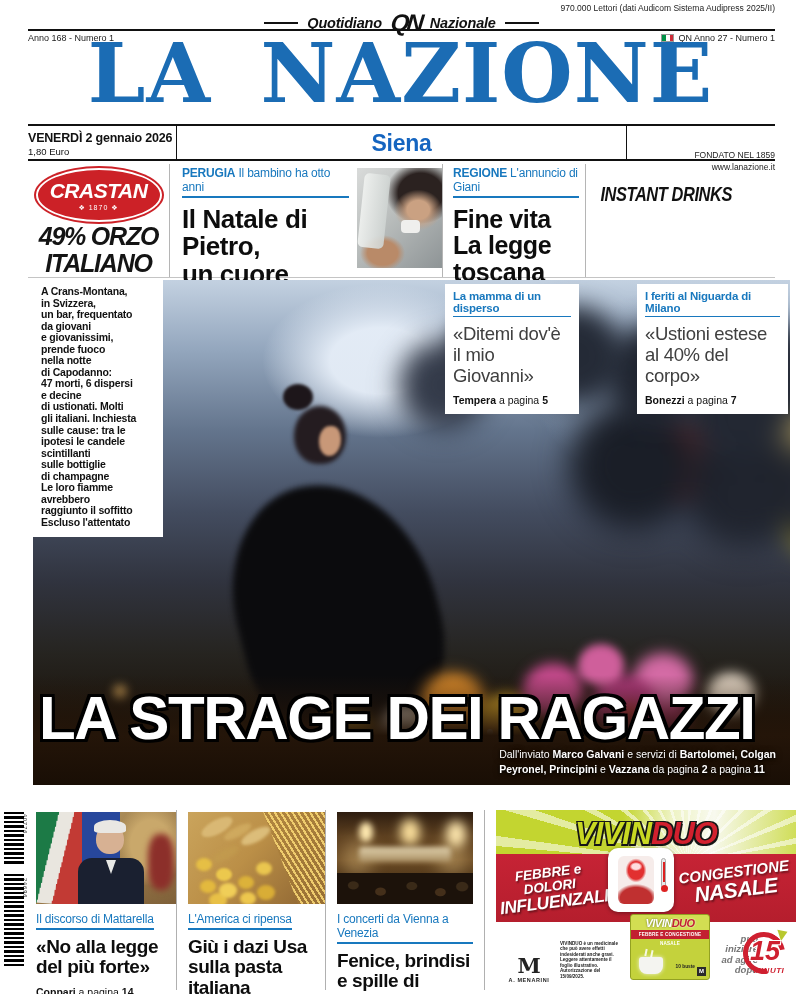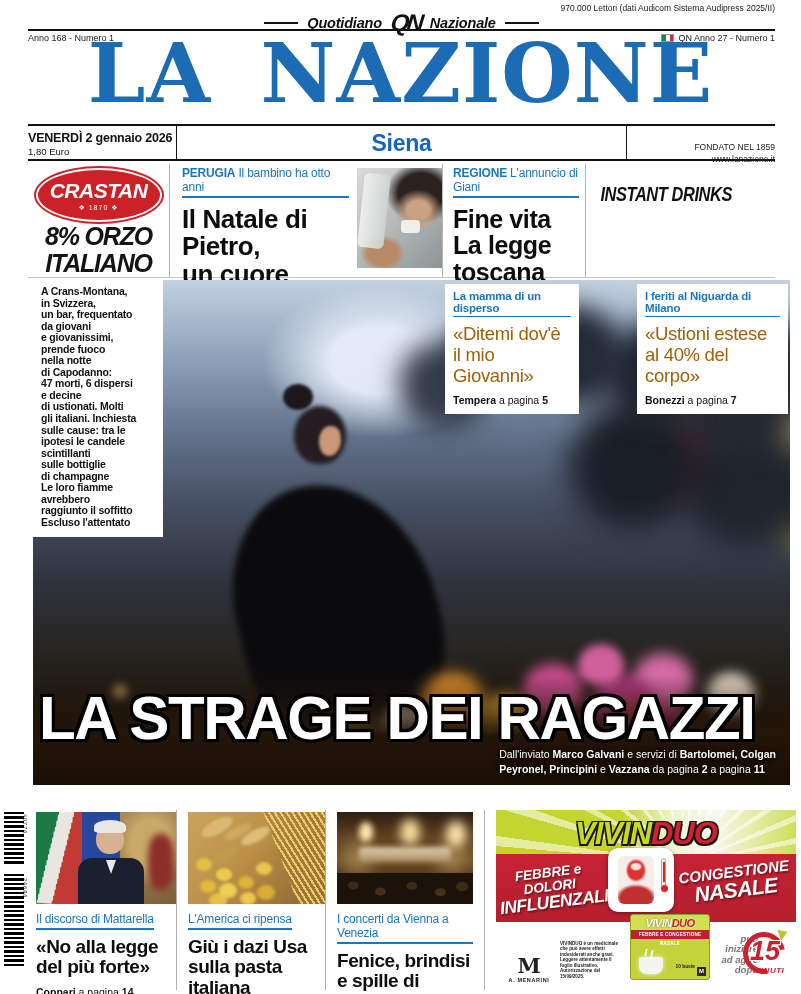--- a/index.html
+++ b/index.html
@@ -29,21 +29,21 @@
     color:#1b6cb4; letter-spacing:1px; word-spacing:20px; }
 
   
   .dateline { position:absolute; top:124px; left:28px; right:26px; height:37px;
     border-top:2px solid #111; border-bottom:2px solid #111; display:flex; }
   .dl-left { width:148px; padding-top:5px; }
   .dl-date { font-size:12.5px; font-weight:bold; letter-spacing:-.2px; }
   .dl-price { font-size:9.5px; margin-top:1px; }
   .dl-center { flex:1; border-left:1.5px solid #111; border-right:1.5px solid #111; text-align:center; padding-top:4px; }
   .dl-edition { font-size:23px; font-weight:bold; color:#1565c0; letter-spacing:-.3px; }
-  .dl-right { width:148px; text-align:right; padding-top:16px; font-size:8.5px; line-height:1.4; color:#222; }
+  .dl-right { width:148px; text-align:right; padding-top:24px; font-size:8.5px; line-height:1.4; color:#222; }
 
   
   .toprow { position:absolute; top:164px; left:28px; right:26px; height:114px; display:flex; border-bottom:1px solid #c4c4c4; }
   .tdiv { border-left:1px solid #b5b5b5; }
   .kicker { display:inline-block; font-size:12px; color:#1878be; border-bottom:2px solid #1878be; padding-bottom:2px; letter-spacing:-.2px; }
   .kicker .tag { font-weight:bold; }
   .hl { font-weight:bold; color:#0d0d0d; letter-spacing:-.4px; }
   .byline { font-size:11px; color:#111; }
 
   .ad-crastan { width:141px; padding-top:4px; text-align:center; }
@@ -107,21 +107,21 @@
       -320px 10px 12px 5px rgba(255,190,90,.7), -370px -40px 10px 4px rgba(255,200,110,.7),
       140px -18px 14px 7px rgba(214,60,50,.9); }
   .floor { left:0; bottom:0; width:100%; height:110px; background:linear-gradient(180deg, rgba(28,17,10,0), #241509 55%, #190e05 100%); }
 
   .sidebox { position:absolute; left:0; top:0; width:130px; background:#fff; padding:6px 5px 9px 8px;
     font-size:10.5px; font-weight:bold; line-height:1.1; letter-spacing:-.2px; z-index:3; }
   .callout { position:absolute; top:4px; background:#fff; padding:6px 8px 8px; z-index:3; }
   .callout-left { left:412px; width:134px; }
   .callout-right { left:604px; width:151px; }
   .callout .kicker { display:block; font-weight:bold; font-size:11.5px; border-bottom:1.5px solid #1878be; padding-bottom:2px; }
-  .callout .c-hl { font-size:18.5px; font-weight:normal; color:#a16207; line-height:1.14; letter-spacing:-.3px; margin-top:6px; }
+  .callout .c-hl { font-size:18.5px; font-weight:normal; color:#404040; line-height:1.14; letter-spacing:-.3px; margin-top:6px; }
   .callout .byline { margin-top:8px; font-size:10.5px; }
 
   .megahead { position:absolute; left:6px; bottom:36px; z-index:4; }
   .megahead span { display:inline-block; white-space:nowrap; font-weight:bold; font-size:62px; line-height:1;
     letter-spacing:-1.5px; color:#fff; transform:scaleX(.97); transform-origin:0 50%;
     -webkit-text-stroke:4px #000; paint-order:stroke fill;
     text-shadow:-3px -3px 0 #000,3px -3px 0 #000,-3px 3px 0 #000,3px 3px 0 #000,-3px 0 0 #000,3px 0 0 #000,0 -3px 0 #000,0 3px 0 #000; }
   .credits { position:absolute; right:14px; bottom:8px; z-index:4; color:#fff; font-size:10.5px; line-height:1.45;
     text-shadow:0 1px 3px rgba(0,0,0,.9), 0 0 6px rgba(0,0,0,.6); }
 
@@ -276,21 +276,21 @@
     </div>
   </div>
 
   <div class="toprow">
 
     <div class="ad-crastan">
       <div class="cr-oval">
         <div class="cr-brand">CRASTAN</div>
         <div class="cr-year">❖ 1870 ❖</div>
       </div>
-      <div class="cr-line">8% ORZO</div>
+      <div class="cr-line">49% ORZO</div>
       <div class="cr-line">ITALIANO</div>
     </div>
 
     <div class="col-perugia tdiv">
       <span class="kicker"><span class="tag">PERUGIA</span><span> Il bambino ha otto anni</span></span>
       <div class="hl preline">Il Natale di Pietro,
 un cuore nuovo
 dopo un anno di attesa</div>
       <div class="byline"><span class="b">S.Angelici</span><span> a pagina </span><span class="b">17</span></div>
     </div>

